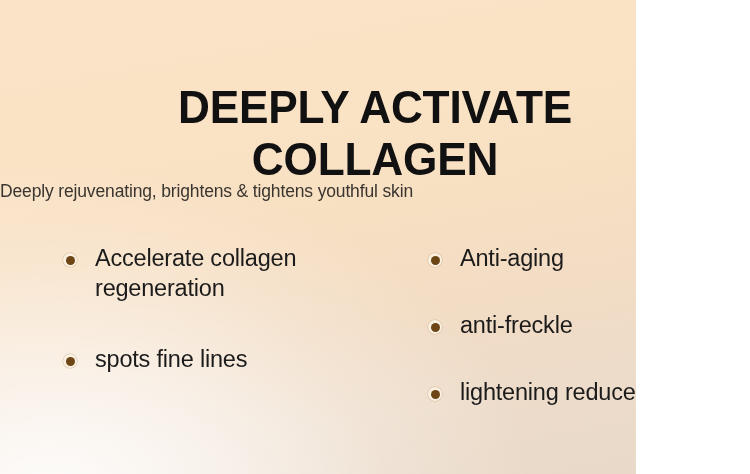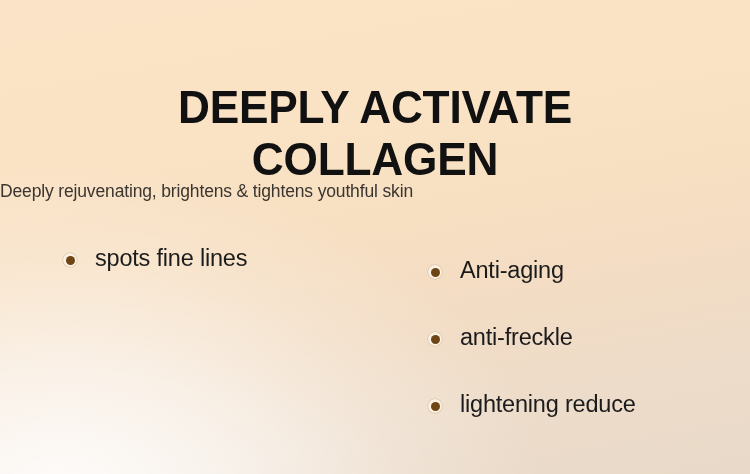--- a/index.html
+++ b/index.html
@@ -8,21 +8,21 @@
   }
   body {
     width: 750px;
     height: 474px;
     overflow: hidden;
     font-family: "Liberation Sans", sans-serif;
   }
 
   #banner {
     position: relative;
-    width: 750px;
+    width: 636px;
     height: 474px;
     box-sizing: border-box;
     background:
       radial-gradient(ellipse 620px 420px at 8% 104%,
         rgba(255,255,255,0.92) 0%,
         rgba(255,255,255,0.62) 28%,
         rgba(255,255,255,0.22) 55%,
         rgba(255,255,255,0.0) 78%),
       linear-gradient(170deg,
         #fae3c6 0%,
@@ -76,21 +76,21 @@
     left: 0;
     top: 243px;
     width: 750px;
     height: 231px;
   }
   .col {
     position: absolute;
     top: 0;
   }
   .col-left  { left: 60px;  width: 350px; }
-  .col-right { left: 425px; width: 320px; margin-top: 12px; }
+  .col-right { left: 425px; width: 320px; }
 
   .benefit {
     position: relative;
     display: block;
     padding-left: 35px;
     color: #1b1b1b;
     font-family: "Liberation Sans", sans-serif;
     font-size: 23.5px;
     line-height: 30px;
     letter-spacing: -0.2px;
@@ -131,20 +131,27 @@
     <span class="hl-line">DEEPLY ACTIVATE</span>
     <span class="hl-line">COLLAGEN</span>
   </h1>
 
   <div class="subtitle">Deeply rejuvenating, brightens &amp; tightens youthful skin</div>
 
   <div class="benefits">
 
     <div class="col col-left">
 
+      <div class="benefit">
+        <span class="bullet"></span>
+        <span class="benefit-text">
+          <span class="ln">Accelerate collagen</span>
+          <span class="ln">regeneration</span>
+        </span>
+      </div>
 
       <div class="benefit">
         <span class="bullet"></span>
         <span class="benefit-text">
           <span class="ln">spots fine lines</span>
         </span>
       </div>
 
     </div>
 

